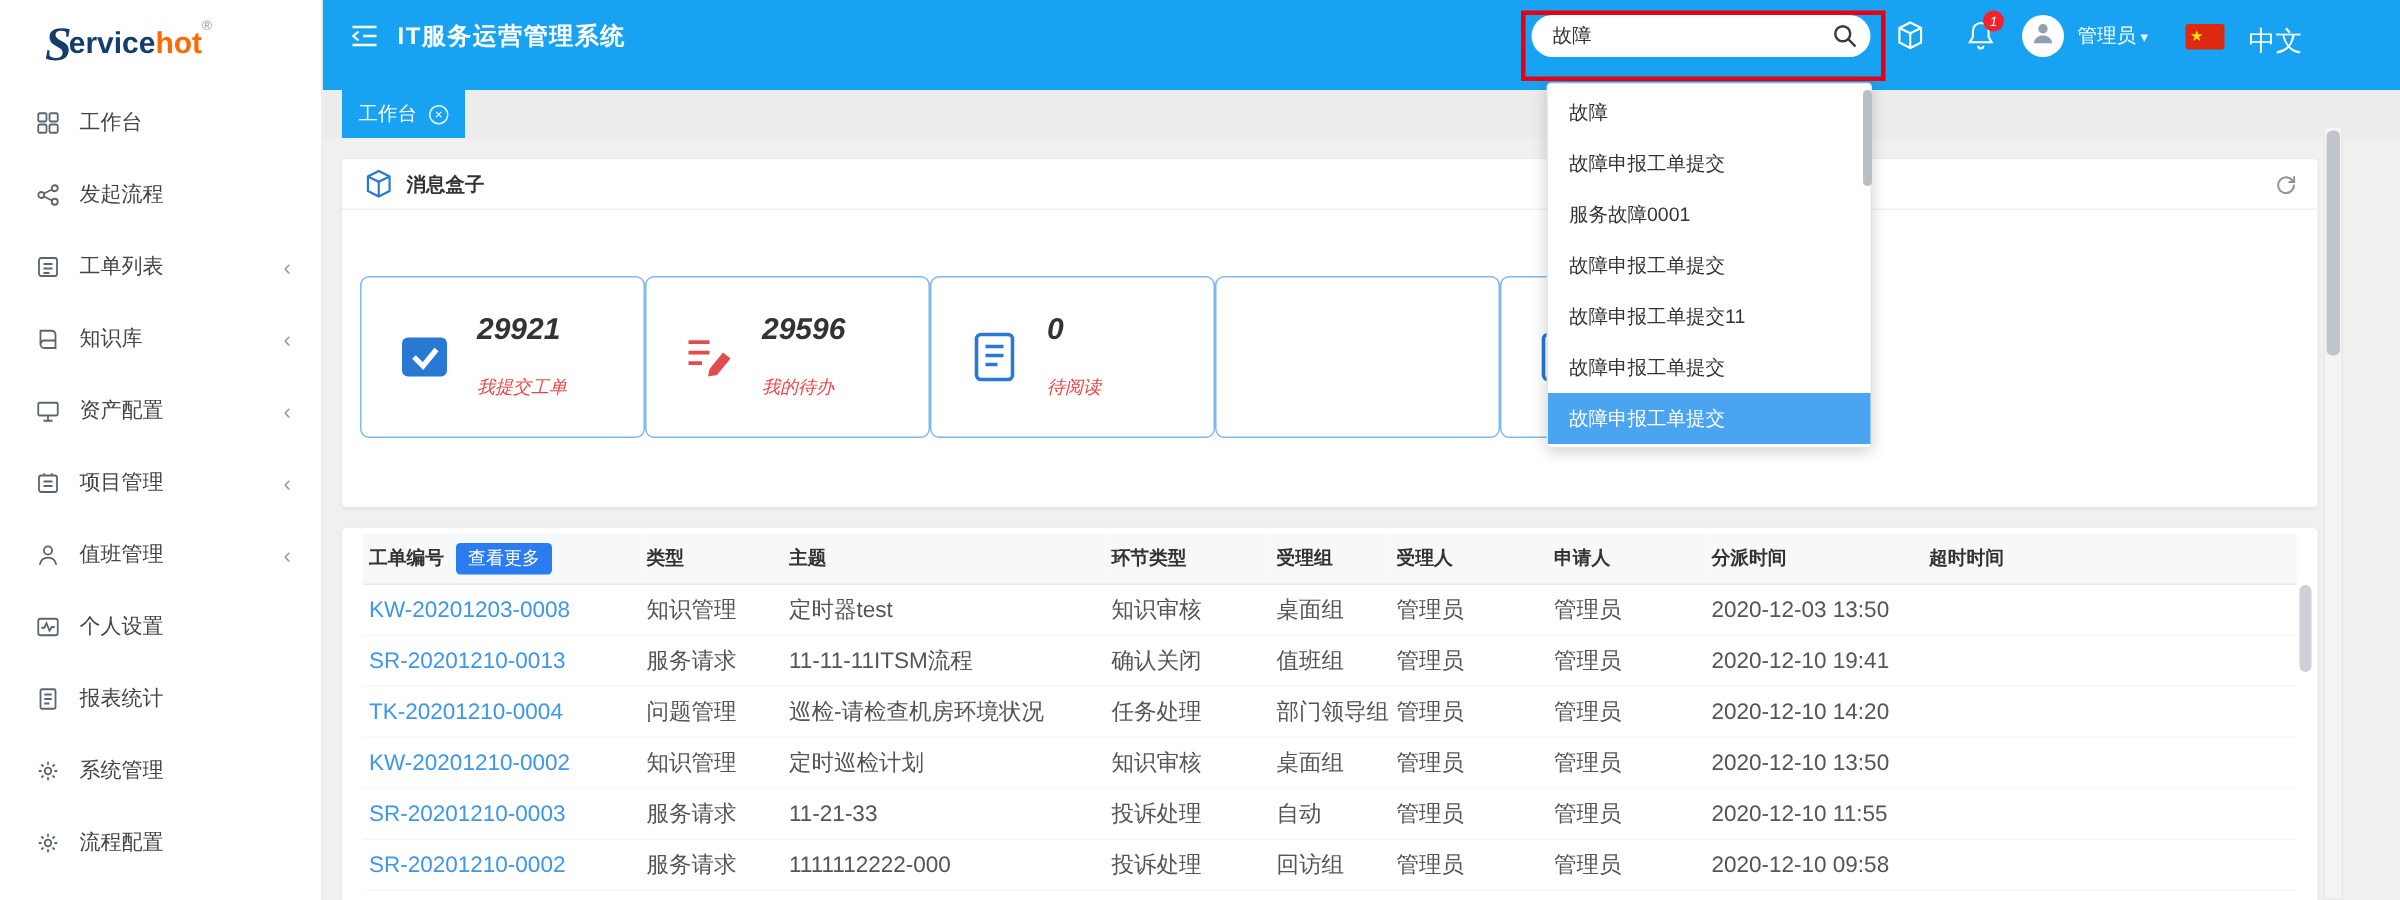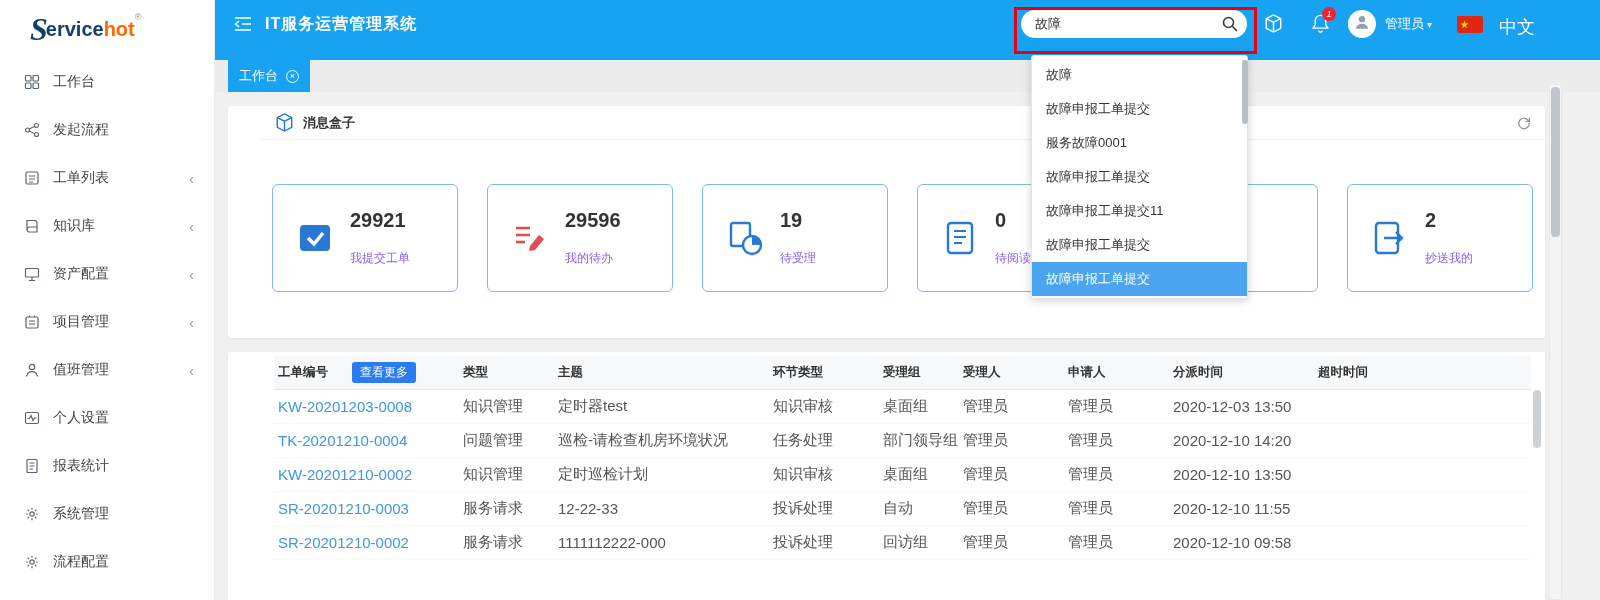--- a/index.html
+++ b/index.html
@@ -38,39 +38,39 @@
   .flag .star { position:absolute; left:3px; top:1px; color:#ffde00; font-size:10px; line-height:15px; }
   .lang { position:absolute; left:1284px; top:15px; font-size:18px; color:#fff; cursor:pointer; }
 
   
   .tabbar { height:32px; background:#ececec; padding-left:13px; display:flex; align-items:stretch; flex:none; }
   .tab { background:#18a3f2; color:#fff; font-size:13px; display:flex; align-items:center; gap:8px; padding:0 11px; cursor:pointer; }
   .tab-close { width:13px; height:13px; border:1px solid rgba(255,255,255,.95); border-radius:50%; font-size:9px; line-height:11px; text-align:center; cursor:pointer; }
 
   
   .content { flex:1; padding:14px 55px 0 13px; overflow:hidden; background:#f0f0f0; }
-  .panel { background:#fff; border-radius:3px; box-shadow:0 1px 3px rgba(0,0,0,.06); position:relative;padding-left:32px; }
+  .panel { background:#fff; border-radius:3px; box-shadow:0 1px 3px rgba(0,0,0,.06); position:relative; }
   .panel-header { height:34px; display:flex; align-items:center; padding:0 14px; border-bottom:1px solid #f0f0f0; }
   .panel-cube { color:#2878d4; display:flex; }
   .panel-title { font-size:13px; font-weight:bold; color:#333; margin-left:8px; }
   .refresh { margin-left:auto; cursor:pointer; display:flex; }
   .msg-panel { height:232px; }
-  .cards { display:flex; gap:29px; padding:44px 12px 0 12px; }
+  .cards { display:flex; padding:44px 12px 0 12px;font-style:italic; }
   .card { width:190px; height:108px; border:1px solid #7db9ed; border-radius:6px; display:flex; align-items:center; padding-left:22px; gap:15px; background:#fff; cursor:pointer; }
   .card .icon svg { display:block; }
   .card-value { font-size:20px; font-weight:bold; color:#333; }
-  .card-label { font-size:12px; color:#8b5cf6; margin-top:18px; }
+  .card-label { font-size:12px; color:#ef4444; margin-top:18px; }
 
   .todo-panel { margin-top:14px; height:420px; overflow:hidden; }
   .todo-table-wrap { padding:4px 14px 0 14px; }
   .todo-table { width:100%; border-collapse:collapse; table-layout:fixed; }
   .todo-table th { font-size:12.5px; color:#333; text-align:left; padding:6px 4px; font-weight:bold; background:#f6f8fa; border-bottom:1px solid #e8e8e8; white-space:nowrap; overflow:hidden; }
   .todo-table td { font-size:15px; color:#555; padding:7px 4px; border-bottom:1px solid #f7f7f7; white-space:nowrap; overflow:hidden; }
   .order-link { color:#3e97e8; text-decoration:none; cursor:pointer; }
-  .view-more { background:#2a7cf0; color:#fff; border:none; font-size:12px; padding:2px 8px; border-radius:3px; margin-left:24px; cursor:pointer; font-family:inherit; vertical-align:middle; }
+  .view-more { background:#2a7cf0; color:#fff; border:none; font-size:12px; padding:2px 8px; border-radius:3px; margin-left:8px; cursor:pointer; font-family:inherit; vertical-align:middle; }
 
   
   .search-dropdown { position:absolute; left:1031px; top:55px; width:217px; background:#fff; border:1px solid #e2e6ec; box-shadow:0 2px 10px rgba(0,0,0,.18); z-index:60; border-radius:3px; padding:2px 0; }
   .dd-item { height:34px; line-height:34px; padding:0 14px; font-size:13px; color:#333; cursor:pointer; white-space:nowrap; overflow:hidden; }
   .dd-item.selected { background:#4aa4ef; color:#fff; }
   .dd-scroll { position:absolute; right:2px; top:5px; width:6px; height:64px; background:#b9bdc4; border-radius:3px; cursor:pointer; }
 
   
   .annotation { position:absolute; left:1014px; top:7px; width:243px; height:47px; border:3px solid #e60012; z-index:70; pointer-events:none; }
 
@@ -292,33 +292,20 @@
             <div class="card">
               <span class="icon">
                 <svg width="40" height="40" viewBox="0 0 40 40">
                   <path d="M6 10h14M6 17h14M6 24h9" stroke="#e24c4c" stroke-width="2.5" fill="none"></path>
                   <path d="M20 28l9-11 5 4-9 11-6 1z" fill="#e24c4c"></path>
                 </svg>
               </span>
               <div>
                 <div class="card-value">29596</div>
                 <div class="card-label">我的待办</div>
-              </div>
-            </div>
-            <div class="card">
-              <span class="icon">
-                <svg width="40" height="40" viewBox="0 0 40 40">
-                  <rect x="6" y="5" width="19" height="23" rx="2" stroke="#2878d4" stroke-width="2.4" fill="none"></rect>
-                  <circle cx="27" cy="27" r="9" fill="#fff" stroke="#2878d4" stroke-width="2.4"></circle>
-                  <path d="M27 27V18a9 9 0 0 1 9 9z" fill="#2878d4"></path>
-                </svg>
-              </span>
-              <div>
-                <div class="card-value">19</div>
-                <div class="card-label">待受理</div>
               </div>
             </div>
             <div class="card">
               <span class="icon">
                 <svg width="40" height="40" viewBox="0 0 40 40">
                   <rect x="8" y="5" width="24" height="30" rx="3" stroke="#2878d4" stroke-width="2.4" fill="none"></rect>
                   <path d="M14 13h12M14 19h12M14 25h8" stroke="#2878d4" stroke-width="2.2" fill="none"></path>
                 </svg>
               </span>
               <div>
@@ -380,20 +367,31 @@
                   <td>知识管理</td>
                   <td>定时器test</td>
                   <td>知识审核</td>
                   <td>桌面组</td>
                   <td>管理员</td>
                   <td>管理员</td>
                   <td>2020-12-03 13:50</td>
                   <td></td>
                 </tr>
                 <tr>
+                  <td><a href="#" class="order-link">SR-20201210-0013</a></td>
+                  <td>服务请求</td>
+                  <td>11-11-11ITSM流程</td>
+                  <td>确认关闭</td>
+                  <td>值班组</td>
+                  <td>管理员</td>
+                  <td>管理员</td>
+                  <td>2020-12-10 19:41</td>
+                  <td></td>
+                </tr>
+                <tr>
                   <td><a href="#" class="order-link">TK-20201210-0004</a></td>
                   <td>问题管理</td>
                   <td>巡检-请检查机房环境状况</td>
                   <td>任务处理</td>
                   <td>部门领导组</td>
                   <td>管理员</td>
                   <td>管理员</td>
                   <td>2020-12-10 14:20</td>
                   <td></td>
                 </tr>
@@ -404,21 +402,21 @@
                   <td>知识审核</td>
                   <td>桌面组</td>
                   <td>管理员</td>
                   <td>管理员</td>
                   <td>2020-12-10 13:50</td>
                   <td></td>
                 </tr>
                 <tr>
                   <td><a href="#" class="order-link">SR-20201210-0003</a></td>
                   <td>服务请求</td>
-                  <td>12-22-33</td>
+                  <td>11-21-33</td>
                   <td>投诉处理</td>
                   <td>自动</td>
                   <td>管理员</td>
                   <td>管理员</td>
                   <td>2020-12-10 11:55</td>
                   <td></td>
                 </tr>
                 <tr>
                   <td><a href="#" class="order-link">SR-20201210-0002</a></td>
                   <td>服务请求</td>

